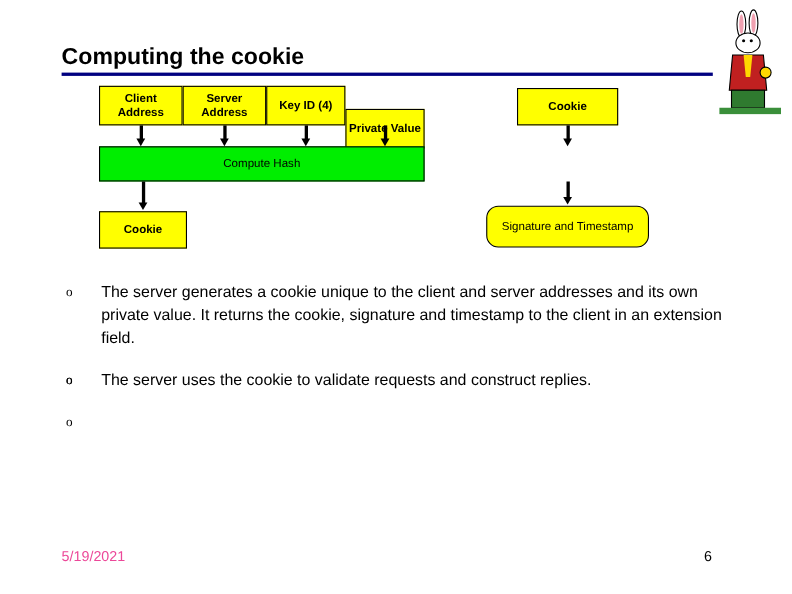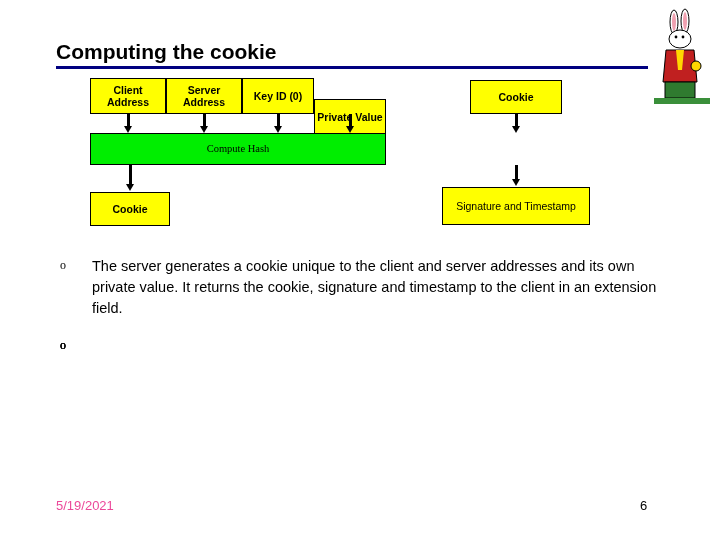--- a/index.html
+++ b/index.html
@@ -67,26 +67,26 @@
   }
   .box-yellow { background: #ffff00; }
   .box-green  { background: #00ee00; font-weight: normal; }
 
   .b-client   { left: 90px;  top: 78px;  width: 76px;  height: 36px; }
   .b-server   { left: 166px; top: 78px;  width: 76px;  height: 36px; }
   .b-keyid    { left: 242px; top: 78px;  width: 72px;  height: 36px; }
   .b-private  { left: 314px; top: 78px;  width: 72px;  height: 36px; margin-top: 21px; }
   .b-cookie-t { left: 470px; top: 80px;  width: 92px;  height: 34px; }
 
-  .b-hash     { left: 90px;  top: 133px; width: 296px; height: 32px; font-family: Liberation Serif, serif; }
+  .b-hash     { left: 90px;  top: 133px; width: 296px; height: 32px; }
   .b-sign     { left: 442px; top: 133px; width: 148px; height: 32px; }
 
   .b-cookie-b { left: 90px;  top: 192px; width: 80px;  height: 34px; }
   .b-sigts    { left: 442px; top: 187px; width: 148px; height: 38px;
-                font-weight: normal; }
+                font-weight: normal; border-radius: 11px; }
 
   
   .arrow {
     position: absolute;
     width: 0;
     height: 0;
   }
   .arrow .stem {
     position: absolute;
     left: 3px;
@@ -171,21 +171,21 @@
       <rect x="13" y="74" width="30" height="16" fill="#2f7a2f" stroke="#000000" stroke-width="1"></rect>
 
       <circle cx="44" cy="58" r="5" fill="#ffd700" stroke="#000000" stroke-width="1"></circle>
 
       <path d="M2 90 L58 90 L58 96 L2 96 Z" fill="#3a8f3a"></path>
     </svg>
   </div>
 
   <div class="box box-yellow b-client">Client Address</div>
   <div class="box box-yellow b-server">Server Address</div>
-  <div class="box box-yellow b-keyid">Key ID (0)</div>
+  <div class="box box-yellow b-keyid">Key ID (4)</div>
   <div class="box box-yellow b-private">Private Value</div>
   <div class="box box-yellow b-cookie-t">Cookie</div>
 
   <div class="arrow" style="left:124px; top:114px; height:19px;">
     <div class="stem" style="height:13px;"></div>
     <div class="head" style="top:12px;"></div>
   </div>
   <div class="arrow" style="left:200px; top:114px; height:19px;">
     <div class="stem" style="height:13px;"></div>
     <div class="head" style="top:12px;"></div>
@@ -220,20 +220,21 @@
   <div class="bullets">
     <div class="bullet">
       <span class="marker">o</span>
       <span>The server generates a cookie unique to the client and server addresses and its own private value. It returns the cookie, signature and timestamp to the client in an extension field.</span>
     </div>
     <div class="bullet">
       <span class="marker">o</span>
     </div>
     <div class="bullet">
       <span class="marker">o</span>
+      <span>The server uses the cookie to validate requests and construct replies.</span>
     </div>
     <div class="bullet">
       <span class="marker">o</span>
     </div>
   </div>
 
   <div class="footer-date">5/19/2021</div>
   <div class="footer-page">6</div>
 
 </div>

